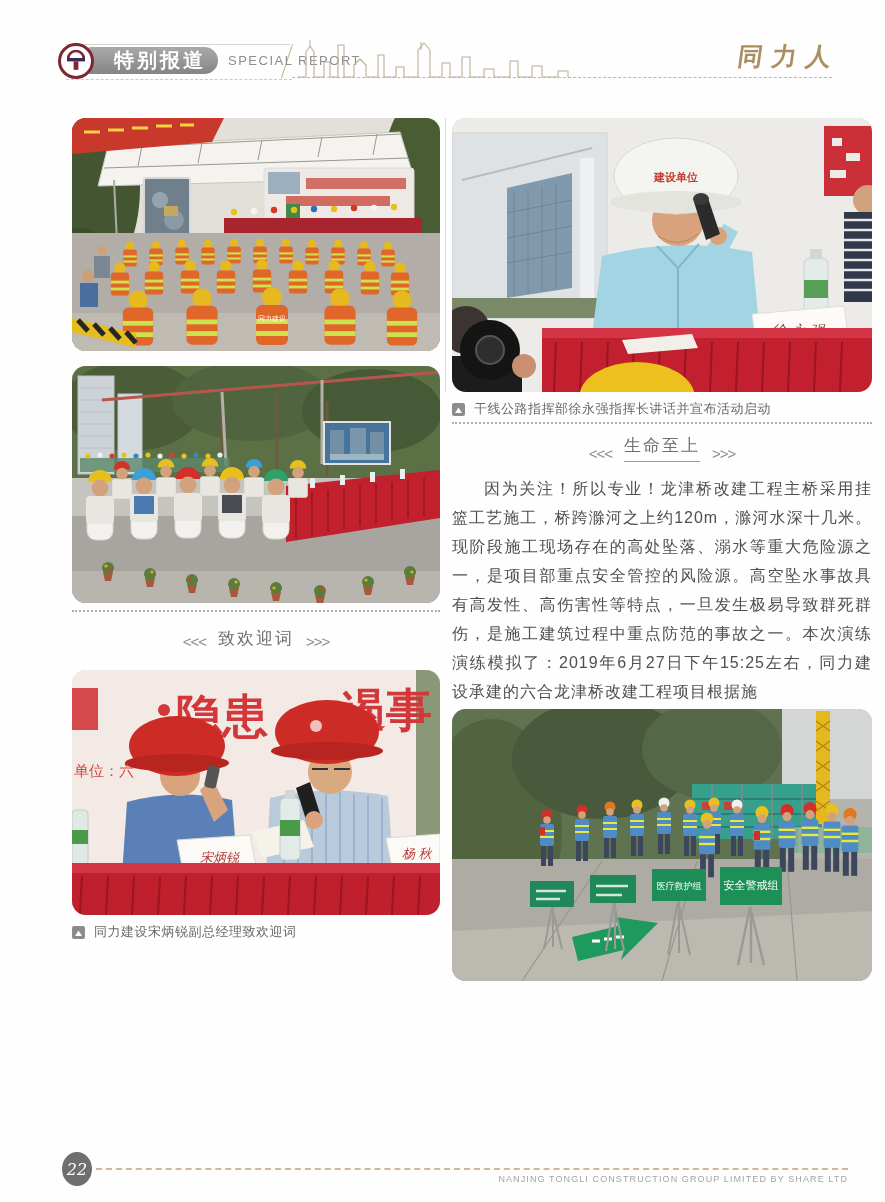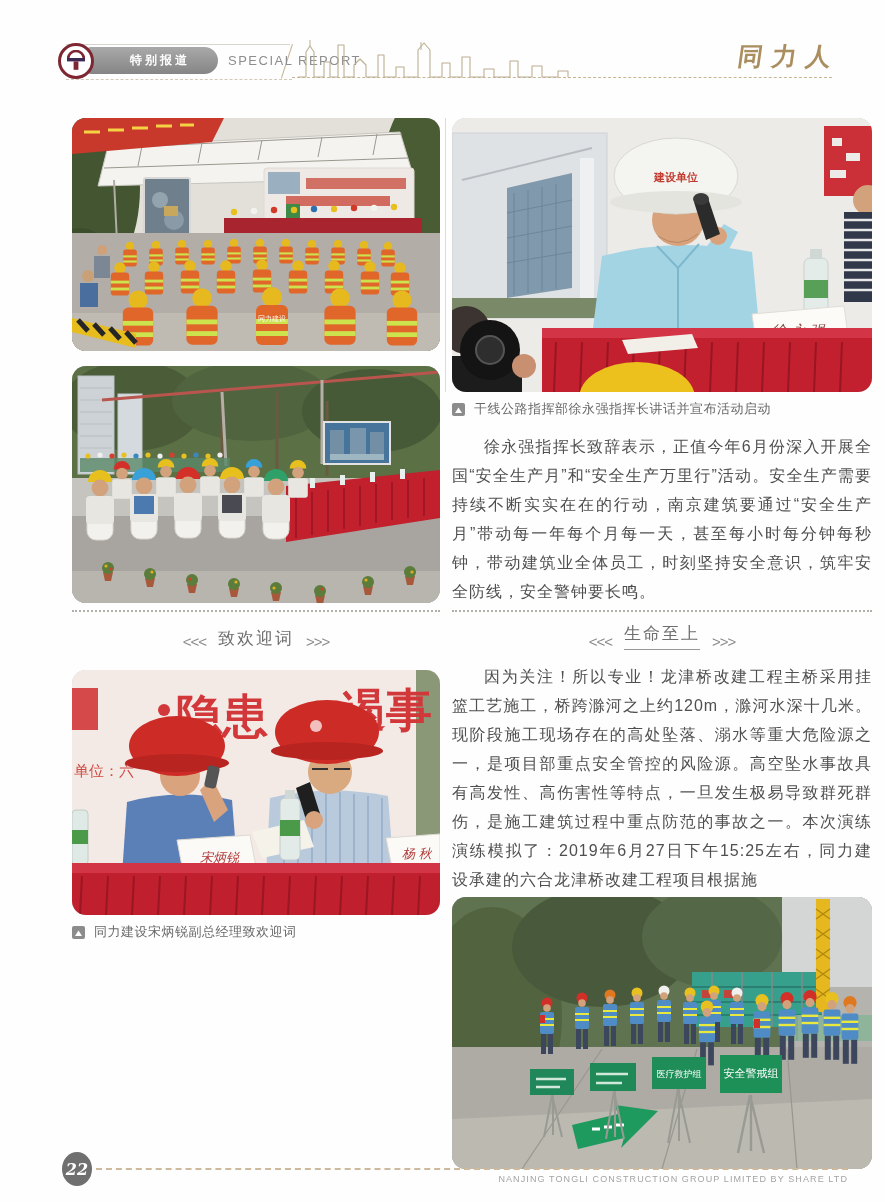--- a/index.html
+++ b/index.html
@@ -7,21 +7,21 @@
         font-family:"Liberation Sans","DejaVu Sans",sans-serif;color:#4f4f4f;}
 
   
   .hdr-topline{position:absolute;left:66px;top:44px;width:224px;height:1px;background:#d8d5cf;}
   .hdr-dash{position:absolute;left:292px;top:77px;width:540px;border-top:1px dashed #c7b694;}
   .hdr-dash2{position:absolute;left:66px;top:79px;width:226px;border-top:1px dashed #d2c9b8;}
   .hdr-slash{position:absolute;left:292px;top:44px;width:1px;height:36px;background:#c7b694;transform:rotate(18deg);transform-origin:top;}
   .badge{position:absolute;left:86px;top:47px;width:132px;height:27px;
          background:linear-gradient(#a9a9a9,#858585);border-radius:5px 14px 14px 5px;
          display:flex;align-items:center;justify-content:center;padding-left:16px;box-sizing:border-box;}
-  .badge-cn{color:#ffffff;font-size:12px;font-weight:bold;letter-spacing:3px;}
+  .badge-cn{color:#ffffff;font-size:20px;font-weight:bold;letter-spacing:3px;}
   .logo-circle{position:absolute;left:58px;top:43px;width:36px;height:36px;border-radius:50%;
                background:#ffffff;border:3px solid #7e2733;box-sizing:border-box;z-index:2;}
   .logo-inner{position:absolute;left:6px;top:4px;width:18px;height:20px;}
   .badge-en{position:absolute;left:228px;top:53px;color:#8e8e8e;font-size:13px;letter-spacing:1.5px;}
   .skyline{position:absolute;left:298px;top:38px;}
   .brand{position:absolute;left:738px;top:40px;font-size:25px;font-weight:bold;color:#ab8e5f;
          letter-spacing:9px;transform:skewX(-8deg);font-family:"DejaVu Serif","Liberation Serif",serif;}
 
   
   .col-left{position:absolute;left:72px;top:118px;width:368px;}
@@ -53,21 +53,21 @@
   .h-right{margin-top:14px;height:24px;}
   .heading .angles{color:#8a8a8a;font-size:15px;letter-spacing:-1px;}
   .h-underline{border-bottom:1px solid #979797;padding-bottom:4px;}
 
   .caption{display:flex;align-items:center;gap:9px;margin-top:8px;color:#686868;font-size:13px;letter-spacing:.5px;}
   .cap-icon{flex:0 0 auto;}
 
   
   .pagenum{position:absolute;left:62px;top:1152px;width:30px;height:34px;border-radius:50%;
            background:#6f6f6f;color:#ffffff;font-size:16px;font-style:italic;
-           display:flex;align-items:center;justify-content:center;font-family:"DejaVu Serif",serif;font-weight:bold;}
+           display:flex;align-items:center;justify-content:center;font-family:"DejaVu Serif",serif;}
   .foot-dash{position:absolute;left:96px;top:1168px;width:752px;border-top:2px dashed #cdb99c;}
   .foot-co{position:absolute;right:37px;top:1174px;font-size:9px;color:#a3a3a3;letter-spacing:1.1px;}
 </style>
 </head>
 <body>
 
 <div class="page">
 
   <div class="hdr-topline"></div>
   <div class="hdr-dash"></div>
@@ -448,21 +448,20 @@
     </div>
 
     <div class="caption">
       <svg class="cap-icon" width="13" height="13" viewBox="0 0 13 13">
         <rect width="13" height="13" rx="2" fill="#8c8c8c"></rect>
         <path d="M3,10 L6.5,4.5 L10,10 Z" fill="#ffffff"></path>
       </svg>
       <span>干线公路指挥部徐永强指挥长讲话并宣布活动启动</span>
     </div>
 
-    <p class="body-text right-para rp1">徐永强指挥长致辞表示，正值今年6月份深入开展全国“安全生产月”和“安全生产万里行”活动。安全生产需要持续不断实实在在的行动，南京建筑要通过“安全生产月”带动每一年每个月每一天，甚至每小时每分钟每秒钟，带动建筑业全体员工，时刻坚持安全意识，筑牢安全防线，安全警钟要长鸣。</p>
 
     <div class="dotsep ds-right"></div>
 
     <div class="heading h-right">
       <span class="angles">&lt;&lt;&lt;</span>
       <span class="h-underline">生命至上</span>
       <span class="angles">&gt;&gt;&gt;</span>
     </div>
 
     <p class="body-text right-para rp2">因为关注！所以专业！龙津桥改建工程主桥采用挂篮工艺施工，桥跨滁河之上约120m，滁河水深十几米。现阶段施工现场存在的高处坠落、溺水等重大危险源之一，是项目部重点安全管控的风险源。高空坠水事故具有高发性、高伤害性等特点，一旦发生极易导致群死群伤，是施工建筑过程中重点防范的事故之一。本次演练演练模拟了：2019年6月27日下午15:25左右，同力建设承建的六合龙津桥改建工程项目根据施</p>

